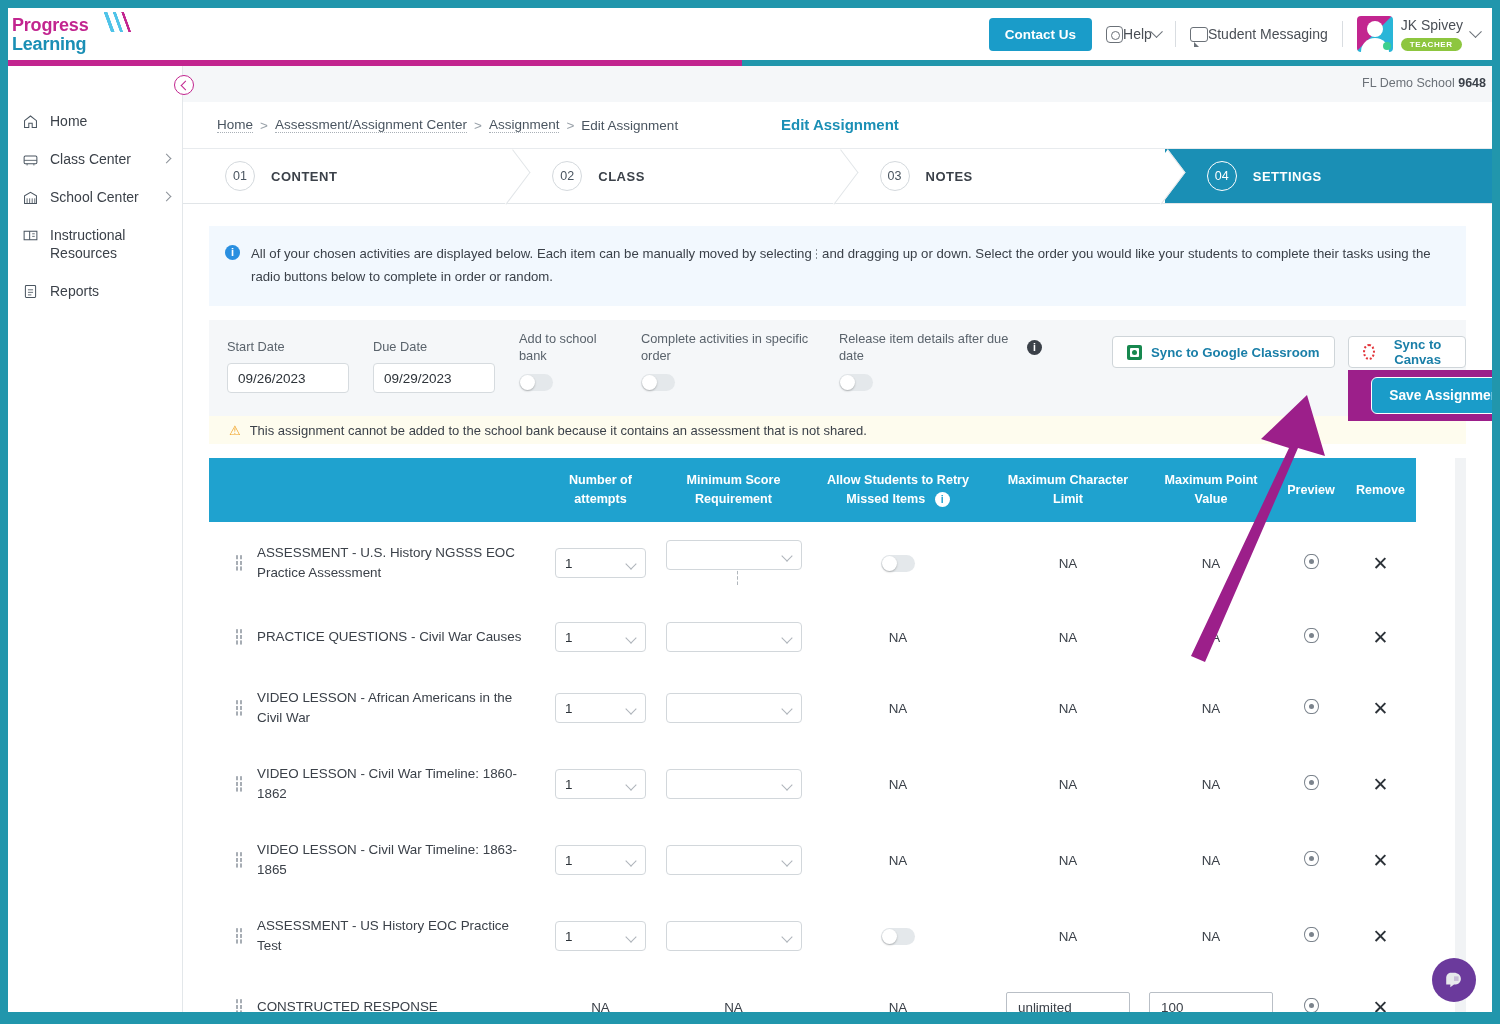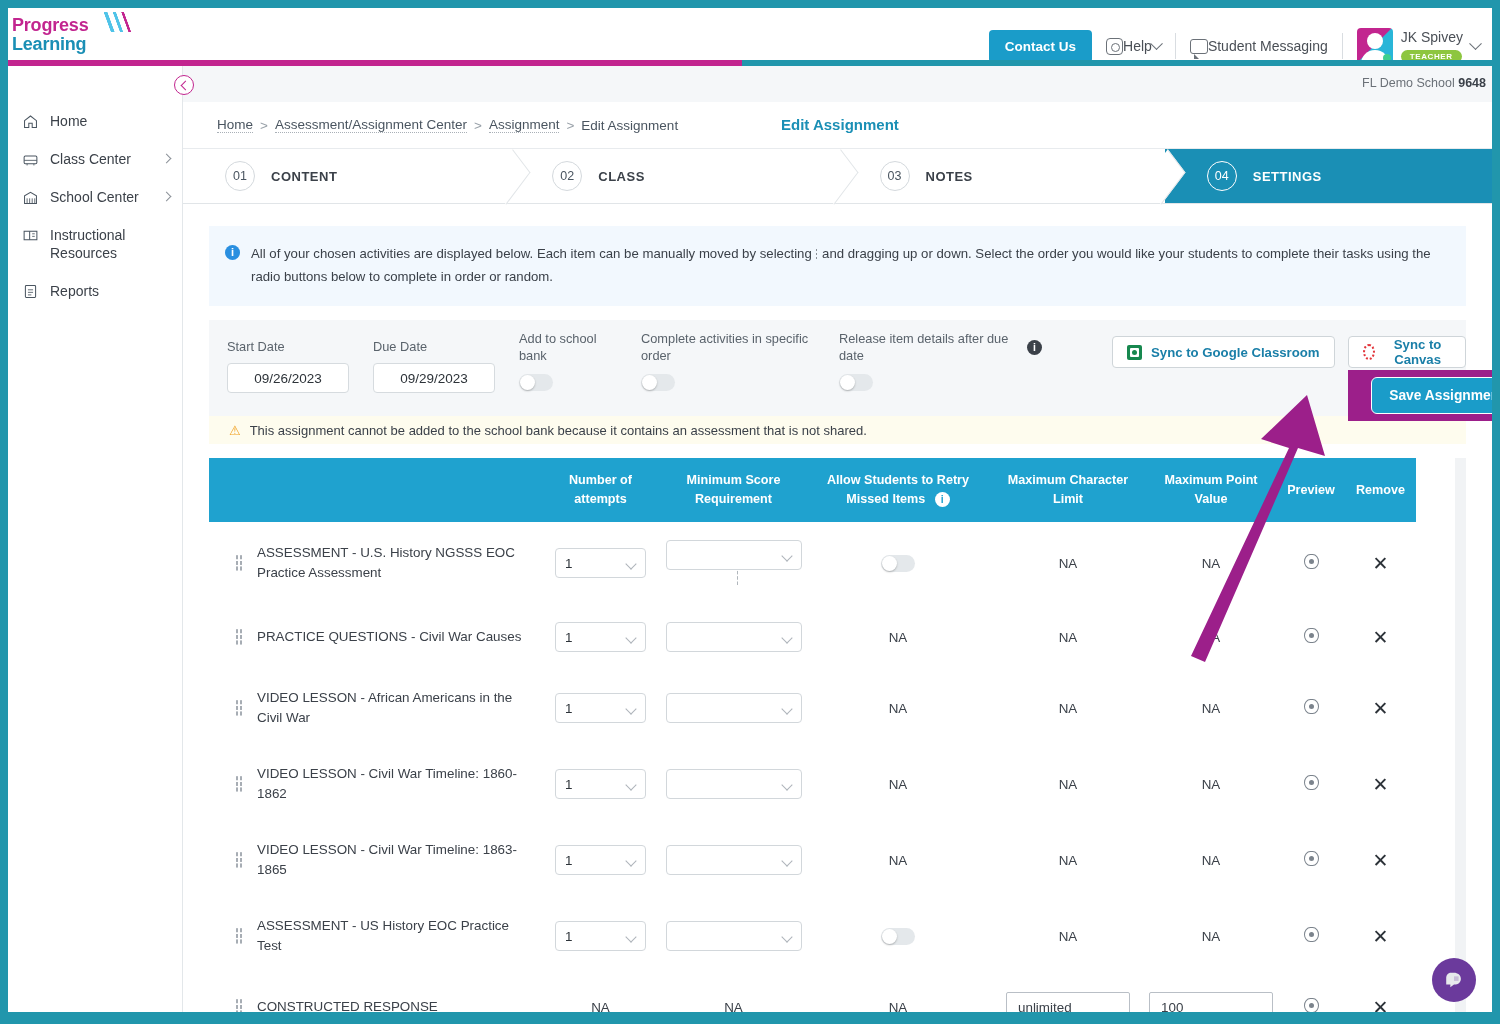--- a/index.html
+++ b/index.html
@@ -32,21 +32,21 @@
     background: linear-gradient(70deg, transparent 35%, #4fc3e8 36%, #4fc3e8 42%, transparent 43%,
       transparent 52%, #4fc3e8 53%, #4fc3e8 58%, transparent 59%,
       transparent 68%, #c2258f 69%, #c2258f 73%, transparent 74%);
   }
   .magenta-bar {
     position: absolute; left: 0; top: 52px; width: 734px; height: 6px; background: #c2258f;
   }
   .teal-bar-right {
     position: absolute; left: 734px; top: 52px; width: 750px; height: 6px; background: #2196ac;
   }
-  .hdr-right { position: absolute; right: 12px; top: 12px; height: 52px; display: flex; align-items: center; gap: 0; }
+  .hdr-right { position: absolute; right: 12px; top: 0; height: 52px; display: flex; align-items: center; gap: 0; }
   .contact-btn {
     background: #1a9cc9; color: #fff; border: none; border-radius: 4px;
     font-size: 13.5px; font-weight: bold; padding: 9px 16px; cursor: pointer;
     font-family: inherit;
   }
   .hdr-item { display: flex; align-items: center; gap: 0; font-size: 14px; color: #4a4f56; padding: 0 14px; cursor: pointer; }
   .hdr-sep { width: 1px; height: 26px; background: #d9dde1; }
   .chev { width: 9px; height: 9px; border-right: 1.6px solid #6b7178; border-bottom: 1.6px solid #6b7178;
           transform: rotate(45deg) translate(-2px,-2px); display:inline-block; }
   .ico-ring { width: 17px; height: 17px; border: 1.5px solid #6b7178; border-radius: 4px; position: relative; }
@@ -142,21 +142,21 @@
     background:radial-gradient(#8b9198 42%, transparent 44%) 0 0/3px 4px repeat-y; }
 
   
   .settings-bar {
     margin-top:14px; background:#f5f7f9; height:96px; position:relative; padding:0 18px;
   }
   .field { position:absolute; top:18px; }
   .field .flabel { font-size:12.8px; color:#5a636c; line-height:17px; }
   .date-input {
     margin-top:8px; width:122px; height:30px; background:#fff; border:1px solid #d6dbdf; border-radius:4px;
-    font-size:13.5px; color:#2d3339; padding:0 10px; font-family:inherit;text-align:center;
+    font-size:13.5px; color:#2d3339; padding:0 10px; font-family:inherit;
   }
   .toggle { margin-top:10px; width:34px; height:17px; border-radius:9px; background:#e4e8eb; position:relative; cursor:pointer;}
   .toggle:before { content:""; position:absolute; left:1px; top:1px; width:15px; height:15px; border-radius:50%;
     background:#fff; box-shadow:0 1px 2px rgba(0,0,0,.25); }
   .info-dot { display:inline-block; width:15px; height:15px; border-radius:50%; background:#3b4149; color:#fff;
     font-size:10.5px; font-weight:bold; text-align:center; line-height:15px; }
   .sync-btn {
     position:absolute; height:32px; border:1px solid #cfd5d9; background:#fff; border-radius:4px;
     display:flex; align-items:center; gap:9px; padding:0 14px; font-size:13.2px; color:#1a7fa8; font-weight:bold;
     cursor:pointer; font-family:inherit;

